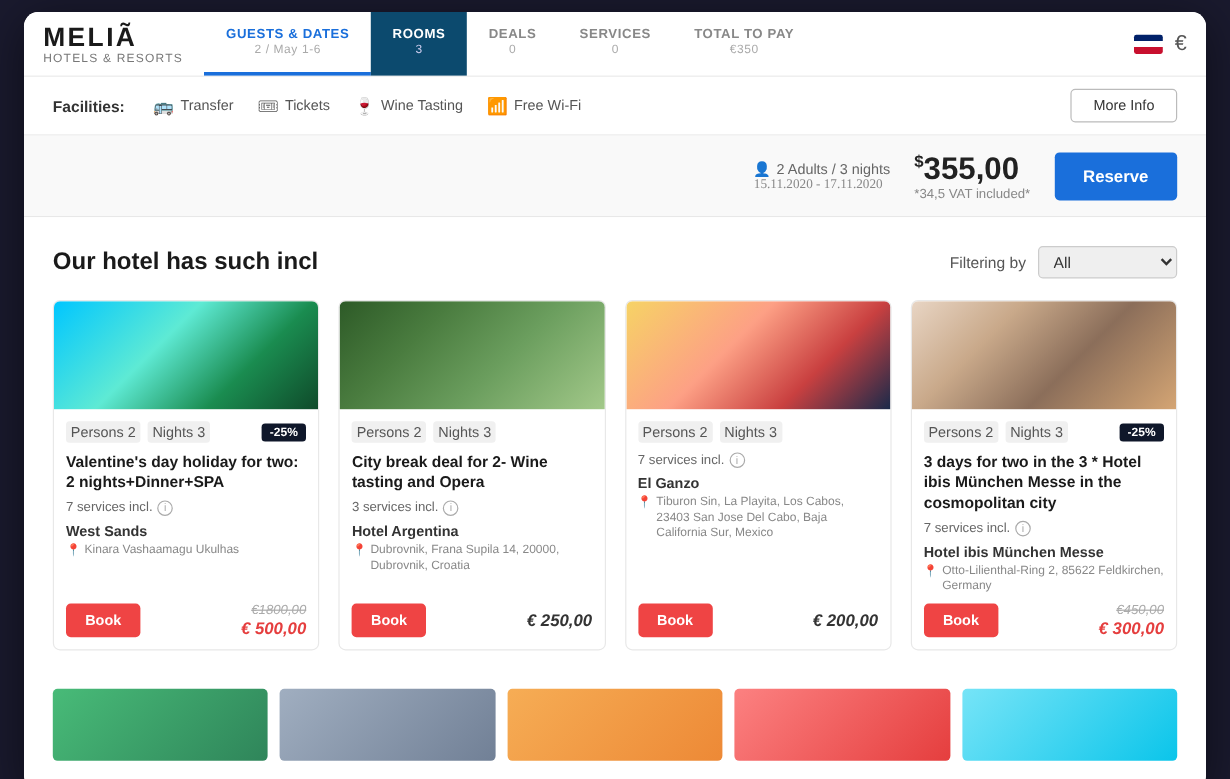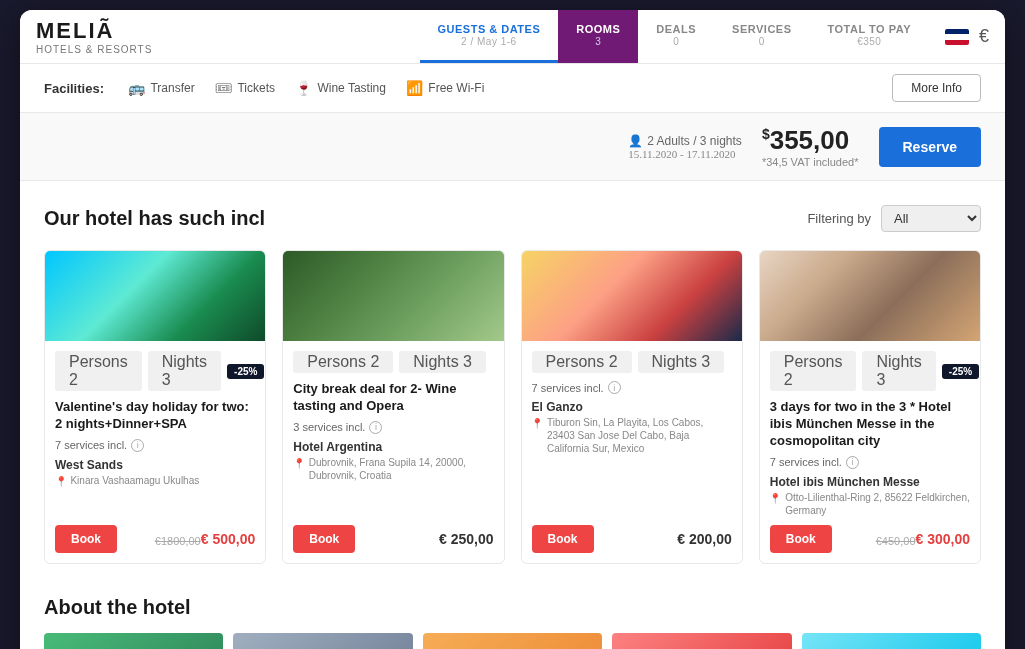--- a/index.html
+++ b/index.html
@@ -44,21 +44,20 @@
     .hotels-resorts {
       font-size: 10px;
       color: #777;
       letter-spacing: 1px;
       text-transform: uppercase;
     }
     .nav-steps {
       display: flex;
       gap: 0;
       flex: 1;
-      justify-content: flex-end;
       align-items: center;
       height: 100%;
     }
     .nav-step {
       display: flex;
       flex-direction: column;
       align-items: center;
       justify-content: center;
       padding: 0 18px;
       height: 100%;
@@ -71,21 +70,21 @@
       border-bottom: 3px solid transparent;
     }
     .nav-step .step-sub {
       font-size: 10px;
       font-weight: 400;
       color: #aaa;
       text-transform: none;
       margin-top: 1px;
     }
     .nav-step.active-step {
-      background: #701a75;
+      background: #0c4a6e;
       color: #fff;
     }
     .nav-step.active-step .step-sub { color: #cce; }
     .nav-step.highlight-step {
       color: #1a6fdb;
       border-bottom: 3px solid #1a6fdb;
     }
     .nav-right {
       display: flex;
       align-items: center;
@@ -202,21 +201,21 @@
     .filter-area {
       display: flex;
       align-items: center;
       gap: 10px;
       font-size: 13px;
       color: #555;
     }
     .filter-select {
       border: 1px solid #ccc;
       border-radius: 4px;
-      padding: 4px 8px 4px 8px;
+      padding: 4px 24px 4px 8px;
       font-size: 13px;
       color: #333;
       appearance: auto;
       cursor: pointer;
     }
 
     
     .deals-grid {
       display: grid;
       grid-template-columns: repeat(4, 1fr);
@@ -245,22 +244,22 @@
     .deal-body { padding: 10px; flex: 1; display: flex; flex-direction: column; }
     .deal-tags {
       display: flex;
       align-items: center;
       gap: 6px;
       margin-bottom: 8px;
     }
     .deal-tag {
       background: #f0f0f0;
       border-radius: 3px;
-      padding: 2px 14px;
-      font-size: 16px;
+      padding: 2px 4px;
+      font-size: 12px;
       color: #555;
     }
     .discount-badge {
       background: #0f172a;
       color: #fff;
       border-radius: 3px;
       padding: 2px 7px;
       font-size: 10px;
       font-weight: 700;
       margin-left: auto;
@@ -319,22 +318,23 @@
       color: #fff;
       border: none;
       border-radius: 4px;
       padding: 7px 16px;
       font-size: 12px;
       font-weight: 600;
       cursor: pointer;
     }
     .deal-prices {
       display: flex;
-      flex-direction: row;
+      flex-direction: column;
       align-items: flex-end;
+      font-style: italic;
     }
     .original-price {
       font-size: 11px;
       color: #aaa;
       text-decoration: line-through;
     }
     .final-price {
       font-size: 14px;
       font-weight: 700;
       color: #e53e3e;
@@ -569,21 +569,20 @@
             <div class="deal-prices">
               <span class="original-price">€450,00</span>
               <span class="final-price">€ 300,00</span>
             </div>
           </div>
         </div>
       </div>
 
     </div>
 
-    <h2 class="about-title">About the hotel</h2>
     <div class="about-images">
       <div class="about-img about-img-1"></div>
       <div class="about-img about-img-2"></div>
       <div class="about-img about-img-3"></div>
       <div class="about-img about-img-4"></div>
       <div class="about-img about-img-5"></div>
     </div>
 
   </div>
 

